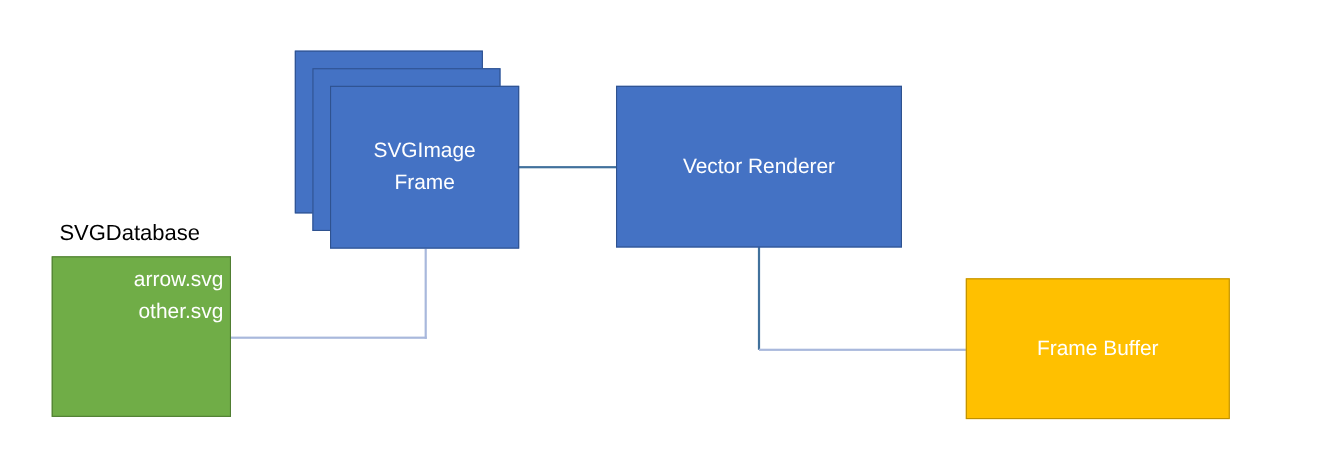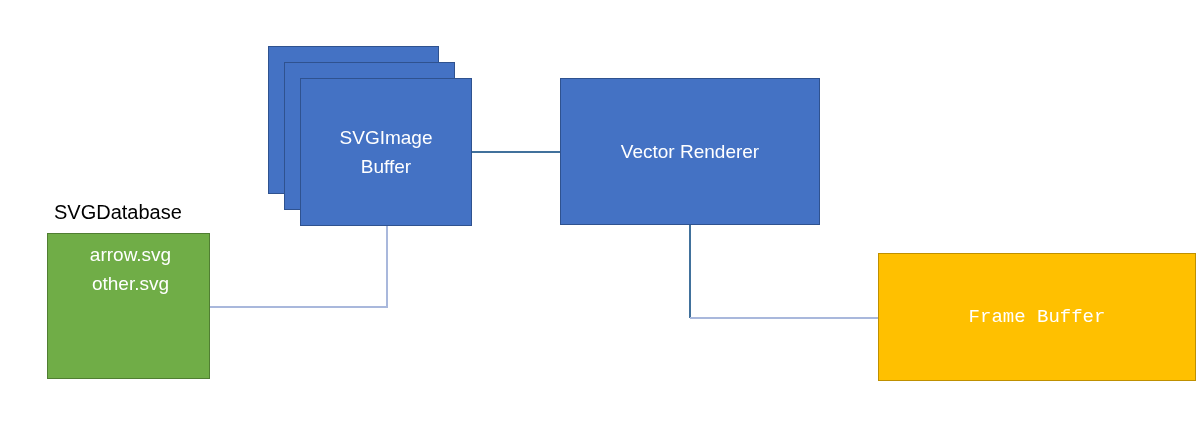--- a/index.html
+++ b/index.html
@@ -41,41 +41,41 @@
     color: var(--box-text, #FFFFFF);
     font-size: 19px;
     line-height: 29px;
     text-align: center;
   }
   .stack-back  { left: 268px; top: 46px; width: 171px; height: 148px; }
   .stack-mid   { left: 284px; top: 62px; width: 171px; height: 148px; }
   .stack-front { left: 300px; top: 78px; width: 172px; height: 148px; }
   .renderer    { left: 560px; top: 78px; width: 260px; height: 147px; padding-left: 37px; }
   .database    { left: 47px;  top: 233px; width: 163px; height: 146px; }
-  .framebuffer { left: 878px; top: 253px; width: 318px; height: 128px; font-family: Liberation Mono, monospace; }
+  .framebuffer { left: 878px; top: 253px; width: 240px; height: 128px; }
 
   .db-title {
     position: absolute;
     left: 54px;
     top: 200px;
     color: var(--label-text, #000000);
     font-size: 20px;
     line-height: 24px;
     white-space: nowrap;
     text-align: right;
   }
   .db-items {
     position: absolute;
     left: 10px;
     top: 6px;
     right: 6px;
     color: var(--box-text, #FFFFFF);
     font-size: 19px;
     line-height: 29px;
-    text-align: center;
+    text-align: right;
   }
   .db-items span { display: block; }
 
   .connector {
     position: absolute;
   }
   .conn-dark  { background: var(--connector-dark, #41719C); }
   .conn-light { background: var(--connector-light, #A9B8DC); }
 
   
@@ -96,21 +96,21 @@
   <div class="connector conn-light c2v"></div>
   <div class="connector conn-light c2h"></div>
   <div class="connector conn-dark c3v"></div>
   <div class="connector conn-light c3h"></div>
 
   <div class="box blue stack-back"></div>
   <div class="box blue stack-mid"></div>
   <div class="box blue stack-front">
     <div class="box-label">
       <span>SVGImage</span>
-      <span>Buffer</span>
+      <span>Frame</span>
     </div>
   </div>
 
   <div class="box blue renderer">
     <div class="box-label">Vector Renderer</div>
   </div>
 
   <div class="db-title">SVGDatabase</div>
   <div class="box green database">
     <div class="db-items">

